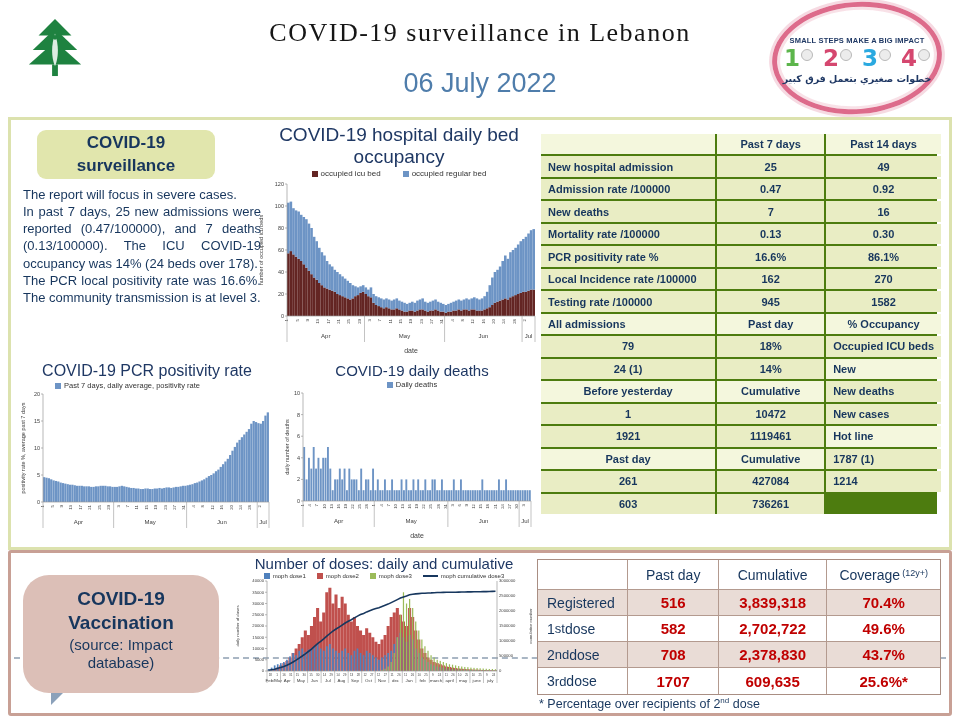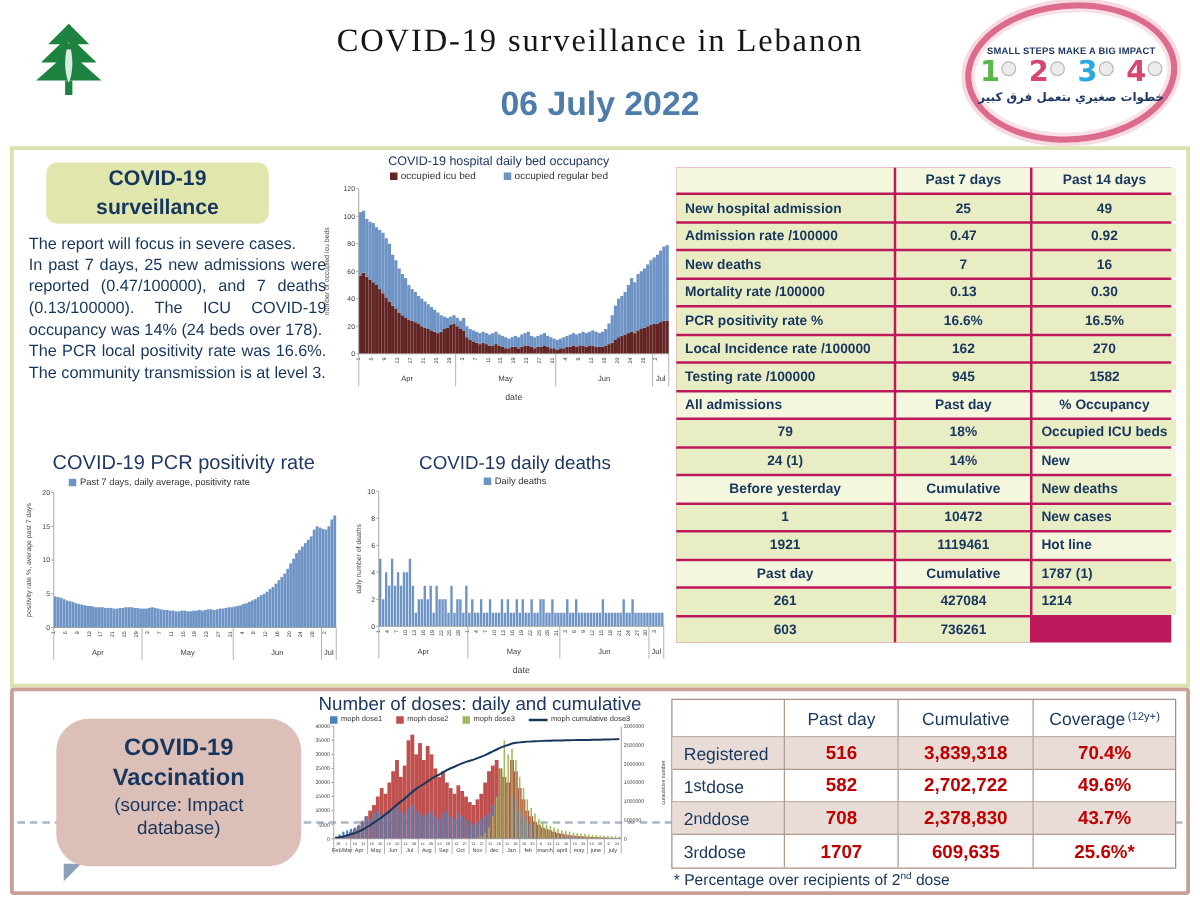--- a/index.html
+++ b/index.html
@@ -8,21 +8,21 @@
   
   .logo{position:absolute;left:26px;top:16px;display:flex;gap:7px;}
   .logo-text{padding-top:14px;line-height:1.25;}
   .logo-l1{color:var(--logo-green,#1e8240);font-weight:bold;font-size:11px;letter-spacing:.4px;}
   .logo-l2{color:var(--logo-red,#e02424);font-weight:bold;font-size:12px;letter-spacing:.2px;}
   .logo-l3{color:var(--logo-green,#1e8240);font-size:6.6px;letter-spacing:.3px;}
   .rpt-title{position:absolute;left:200px;top:18px;width:560px;text-align:center;
              font-family:"Liberation Serif",serif;font-size:26px;font-weight:normal;
              letter-spacing:1.5px;color:#161616;margin:0;}
   .rpt-date{position:absolute;left:330px;top:68px;width:300px;text-align:center;
-            font-size:27px;font-weight:bold;color:var(--date-blue,#4f7dab);}
+            font-size:27px;font-weight:normal;color:var(--date-blue,#4f7dab);}
   .stamp{position:absolute;left:772px;top:2px;width:170px;height:112px;text-align:center;}
   .stamp-ring{position:absolute;inset:0;border:5px solid var(--stamp-pink,#d5476f);border-radius:50%;
               opacity:.8;transform:rotate(-4deg);
               box-shadow:0 0 0 3px rgba(213,71,111,.25), inset 0 0 0 3px rgba(213,71,111,.2);}
   .stamp-top{position:relative;margin-top:34px;font-size:7.5px;font-weight:bold;color:#1f3864;letter-spacing:.2px;}
   .stamp-nums{position:relative;display:flex;justify-content:center;gap:10px;margin-top:0;}
   .stamp-nums .num{font-family:"DejaVu Sans",sans-serif;font-size:23px;font-weight:bold;line-height:26px;display:flex;}
   .n1{color:var(--num-green,#5cb54b);} .n2,.n4{color:var(--stamp-pink,#d5476f);} .n3{color:var(--num-blue,#2aa9e0);}
   .mini{width:10px;height:10px;border-radius:50%;background:#ececec;border:1px solid #b9b9b9;margin:4px 0 0 1px;}
   .stamp-ar{position:relative;direction:rtl;font-family:"DejaVu Sans",sans-serif;font-size:9.5px;
@@ -35,42 +35,42 @@
   
   .surv-box{position:absolute;left:26px;top:10px;width:178px;height:48px;
             background:#e1e6ad;border-radius:9px;text-align:center;
             font-size:17px;font-weight:bold;line-height:23px;padding-top:1px;color:var(--navy,#17365d);}
   .surv-text{position:absolute;left:12px;top:66px;width:238px;font-size:13px;line-height:1.32;
              text-align:justify;color:var(--navy,#17365d);}
   .surv-text p{margin:0;}
   
   .chart-block{position:absolute;}
   .c-title{text-align:center;color:var(--chart-title,#1f3864);margin-bottom:1px;}
-  #cb1{left:246px;top:4px;width:284px;} #cb1 .c-title{font-size:10px;}
+  #cb1{left:246px;top:4px;width:284px;} #cb1 .c-title{font-size:19px;}
   #cb2{left:8px;top:242px;width:256px;} #cb2 .c-title{font-size:16px;}
   #cb3{left:272px;top:242px;width:258px;} #cb3 .c-title{font-size:15px;}
   #cb4{left:222px;top:2px;width:302px;} #cb4 .c-title{font-size:15px;}
   .lg{display:flex;justify-content:center;gap:22px;color:#333;text-align:center;}
   #lg1{font-size:8px;} #lg2{font-size:7.5px;justify-content:flex-start;padding-left:36px;}
   #lg3{font-size:7.5px;} #lg4{font-size:6px;gap:11px;}
   .lg-item{display:flex;align-items:center;}
   .lg-sq{width:6px;height:6px;display:inline-block;margin-right:3px;}
   .lg-line{width:15px;height:2px;display:inline-block;margin-right:3px;}
   svg{display:block;}
   svg text{font-family:"Liberation Sans",sans-serif;}
   
   .surv-table{position:absolute;left:530px;top:14px;width:396px;height:380px;display:grid;
-              grid-template-columns:44% 27% 29%;grid-template-rows:repeat(17,1fr);gap:2px;background:#be185d;}
+              grid-template-columns:44% 27% 29%;grid-template-rows:repeat(17,1fr);gap:2px;background:#4d7c0f;}
   .st-cell{background:var(--cell-green,#e9edc4);display:flex;align-items:center;font-size:11px;
            color:var(--navy,#17365d);font-weight:bold;}
   .st-lbl{padding-left:7px;} .st-val{justify-content:center;}
   .st-hd{background:var(--cell-green-light,#f4f7dd);font-weight:bold;}
   
   .dash-line{position:absolute;left:3px;right:3px;top:104px;border-top:2px dashed #a9b6c4;}
-  .bubble{position:absolute;left:34px;top:22px;width:196px;height:118px;background:var(--bubble-pink,#dcbfb7);
+  .bubble{position:absolute;left:12px;top:22px;width:196px;height:118px;background:var(--bubble-pink,#dcbfb7);
           border-radius:26px;z-index:2;text-align:center;padding-top:12px;box-sizing:border-box;}
   .bub-l1,.bub-l2{font-size:19px;font-weight:bold;color:var(--navy,#17365d);line-height:1.25;}
   .bub-l3{font-size:15px;color:var(--navy,#17365d);line-height:1.25;width:150px;margin:1px auto 0;}
   .bub-tail{position:absolute;left:40px;top:138px;width:0;height:0;z-index:1;
             border-top:14px solid #8ba1ba;border-right:14px solid transparent;}
   .vacc-table{position:absolute;left:526px;top:6px;width:404px;height:136px;display:grid;
               grid-template-columns:22.5% 22.5% 27% 28%;grid-template-rows:30px repeat(4,1fr);
               border:1px solid #a98e83;box-sizing:border-box;background:#fff;}
   .vt-cell{border-right:1px solid #b39a8f;border-bottom:1px solid #b39a8f;display:flex;
            align-items:center;justify-content:center;font-size:14px;color:var(--navy,#17365d);}
@@ -406,21 +406,21 @@
         <div class="st-cell st-val">0.47</div>
         <div class="st-cell st-val">0.92</div>
         <div class="st-cell st-lbl">New deaths</div>
         <div class="st-cell st-val">7</div>
         <div class="st-cell st-val">16</div>
         <div class="st-cell st-lbl">Mortality rate /100000</div>
         <div class="st-cell st-val">0.13</div>
         <div class="st-cell st-val">0.30</div>
         <div class="st-cell st-lbl">PCR positivity rate %</div>
         <div class="st-cell st-val">16.6%</div>
-        <div class="st-cell st-val">16.5%</div>
+        <div class="st-cell st-val">86.1%</div>
         <div class="st-cell st-lbl">Local Incidence rate /100000</div>
         <div class="st-cell st-val">162</div>
         <div class="st-cell st-val">270</div>
         <div class="st-cell st-lbl">Testing rate /100000</div>
         <div class="st-cell st-val">945</div>
         <div class="st-cell st-val">1582</div>
         <div class="st-cell st-lbl st-hd">All admissions</div>
         <div class="st-cell st-val st-hd">Past day</div>
         <div class="st-cell st-val st-hd">% Occupancy</div>
         <div class="st-cell st-val">79</div>

